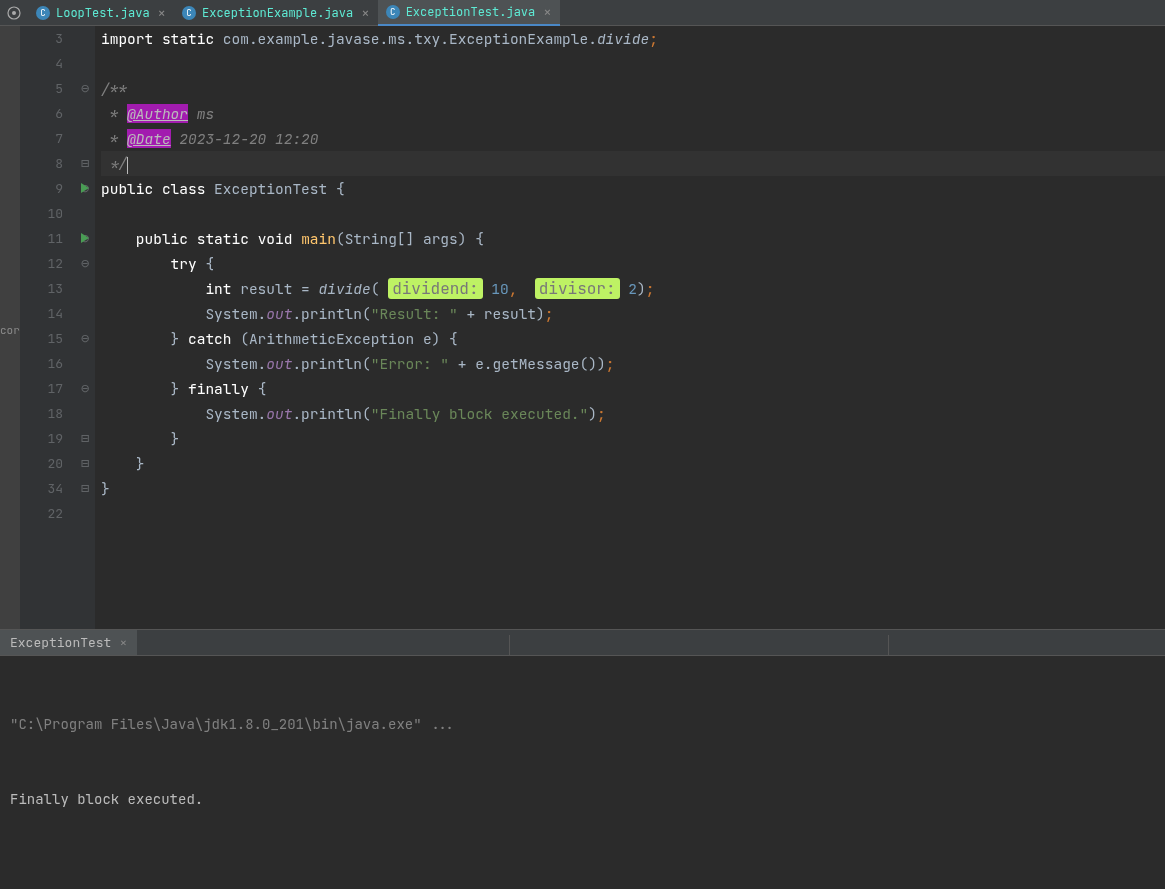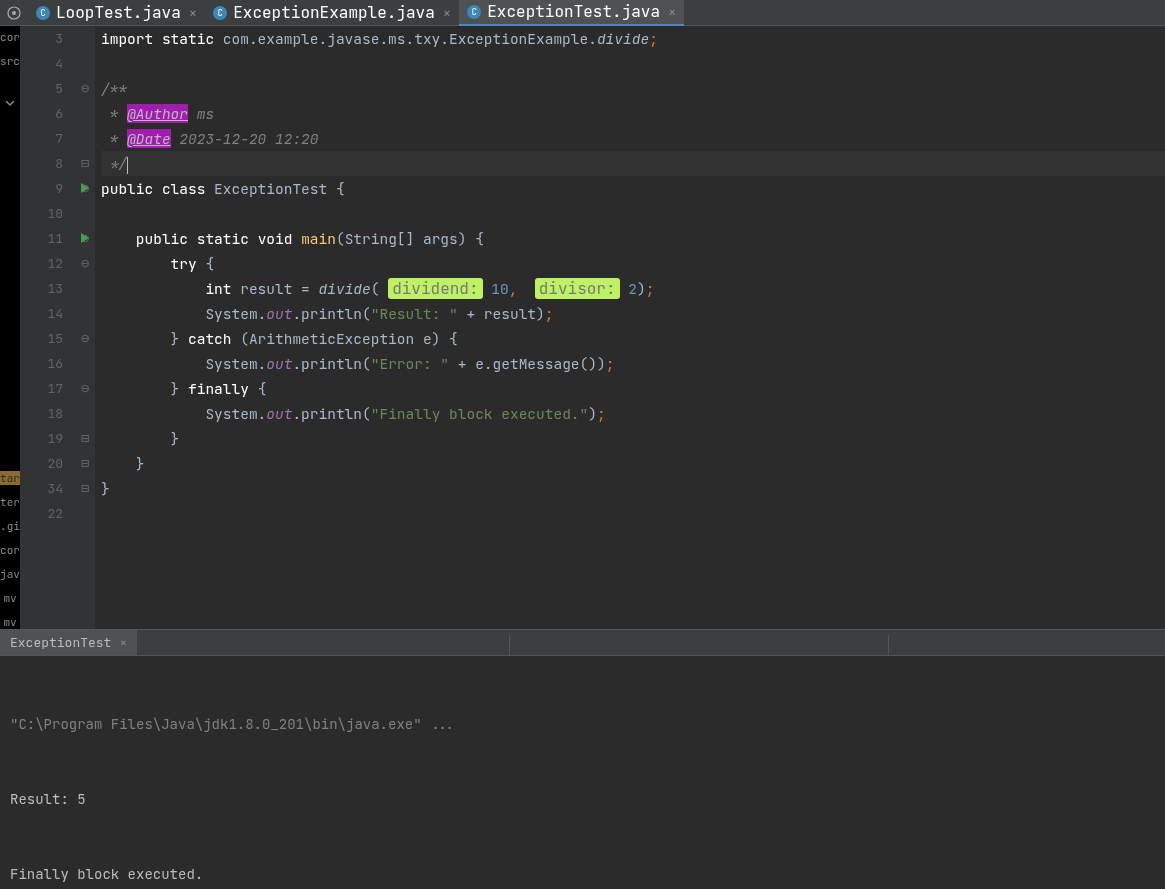--- a/index.html
+++ b/index.html
@@ -43,41 +43,41 @@
     border-radius: 50%;
     background: #3c86b8;
     display: inline-flex;
     align-items: center;
     justify-content: center;
     font-size: 9px;
     color: #fff;
     margin-right: 6px;
   }
   .tab .file-name {
-    color: #ffffff;
-    font-size: 16px;
+    color: #5eead4;
+    font-size: 12px;
     text-align: right;
   }
   .tab .close {
     margin-left: 8px;
     color: #888;
     font-size: 14px;
   }
   .main-area {
     flex: 1;
     display: flex;
     overflow: hidden;
   }
   .left-strip {
     width: 20px;
-    background: #000000;
+    background: #404040;
     color: #8a8a8a;
     font-size: 11px;
     display: flex;
-    flex-direction: column;
+    flex-direction: row;
     align-items: center;
     padding-top: 4px;
     gap: 10px;
   }
   .left-strip .lbl { writing-mode: horizontal-tb; font-size: 11px; }
   .left-strip .lbl.highlight { background: #8b6b2e; color: #2b2b2b; }
   .editor-wrap {
     flex: 1;
     display: flex;
     background: #2b2b2b;
@@ -283,18 +283,17 @@
       <span>ExceptionTest</span>
       <span class="close">×</span>
     </div>
     <div class="bspacer1"></div>
       <div class="bsep"></div>
     <div class="bspacer2"></div>
       <div class="bsep"></div>
   </div>
   <div class="console">
     <div style="color:#808080">"C:\Program Files\Java\jdk1.8.0_201\bin\java.exe" ...</div>
-    <div>Result: 5</div>
     <div>Finally block executed.</div>
     <div></div>
     
   </div>
 </div>
 
 </body></html>

